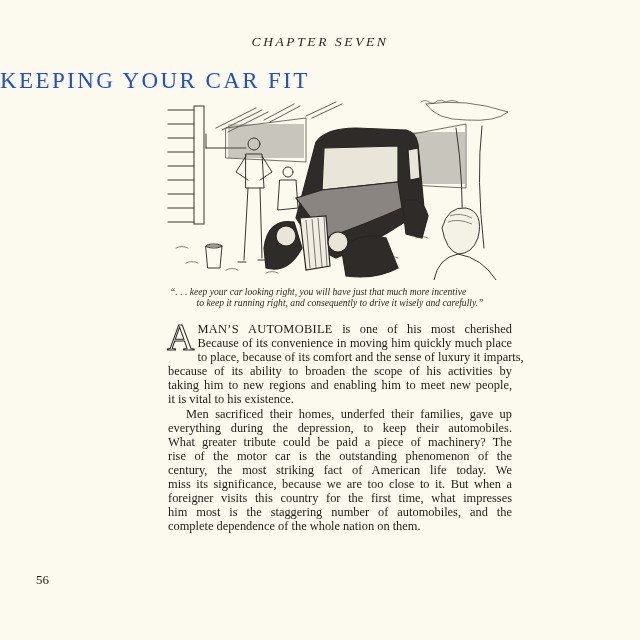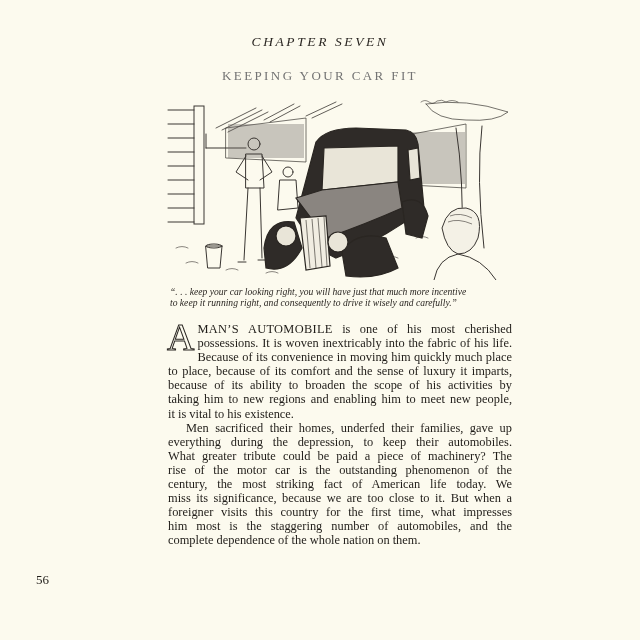--- a/index.html
+++ b/index.html
@@ -9,32 +9,32 @@
     font-family:"Liberation Serif","DejaVu Serif",serif;
     color:#1f1c18;
     position:relative;
   }
   .page { position:absolute; left:0; top:0; width:588px; height:640px; background:#fcfaee; }
   .chapter-label {
     position:absolute; top:34px; left:0; width:640px; text-align:center;
     font-style:italic; font-size:13.5px; letter-spacing:2.6px; color:#2a2622;
   }
   .chapter-title {
-    position:absolute; top:68px; left:0; width:640px; text-align:center;
-    font-size:13px; letter-spacing:2.4px; color:#737373;
+    position:absolute; top:68px; left:0; width:640px; 
+    font-size:23px; letter-spacing:2.4px; color:#1d4ed8;
   }
   .illustration {
     position:absolute; left:166px; top:98px; width:348px; height:182px;
   }
   .caption {
     position:absolute; left:170px; top:286px; width:340px;
     font-style:italic; font-size:9.6px; line-height:11px; color:#2a2622;
   }
   .caption .l1 { display:block; text-align:left; }
-  .caption .l2 { display:block; text-align:left; }
+  .caption .l2 { display:block; text-align:center; }
   .body-text {
     position:absolute; left:168px; top:322px; width:344px;
     font-size:12.4px; line-height:14.1px; color:#1f1c18;
     text-align:justify; text-align-last:auto;
   }
   .body-text .line { display:block; text-align:justify; text-align-last:justify; white-space:nowrap; }
   .body-text .line.last { text-align-last:left; }
   .body-text .indent { padding-left:18px; }
   .dropcap {
     float:left; font-size:38px; line-height:30px; margin:0 3px 0 -1px;
@@ -152,21 +152,20 @@
   </div>
 
   <div class="caption">
     <span class="l1">“. . . keep your car looking right, you will have just that much more incentive</span>
     <span class="l2">to keep it running right, and consequently to drive it wisely and carefully.”</span>
   </div>
 
   <div class="body-text">
     <span class="dropcap">A</span>
     <span class="line"><span class="smallcaps">MAN’S AUTOMOBILE</span><span> is one of his most cherished</span></span>
-    <span class="line">possessions.  It is woven inextricably into the fabric of his life.</span>
     <span class="line">Because of its convenience in moving him quickly much place</span>
     <span class="line">to place, because of its comfort and the sense of luxury it imparts,</span>
     <span class="line">because of its ability to broaden the scope of his activities by</span>
     <span class="line">taking him to new regions and enabling him to meet new people,</span>
     <span class="line last">it is vital to his existence.</span>
 
     <span class="line indent">Men sacrificed their homes, underfed their families, gave up</span>
     <span class="line">everything during the depression, to keep their automobiles.</span>
     <span class="line">What greater tribute could be paid a piece of machinery?  The</span>
     <span class="line">rise of the motor car is the outstanding phenomenon of the</span>

